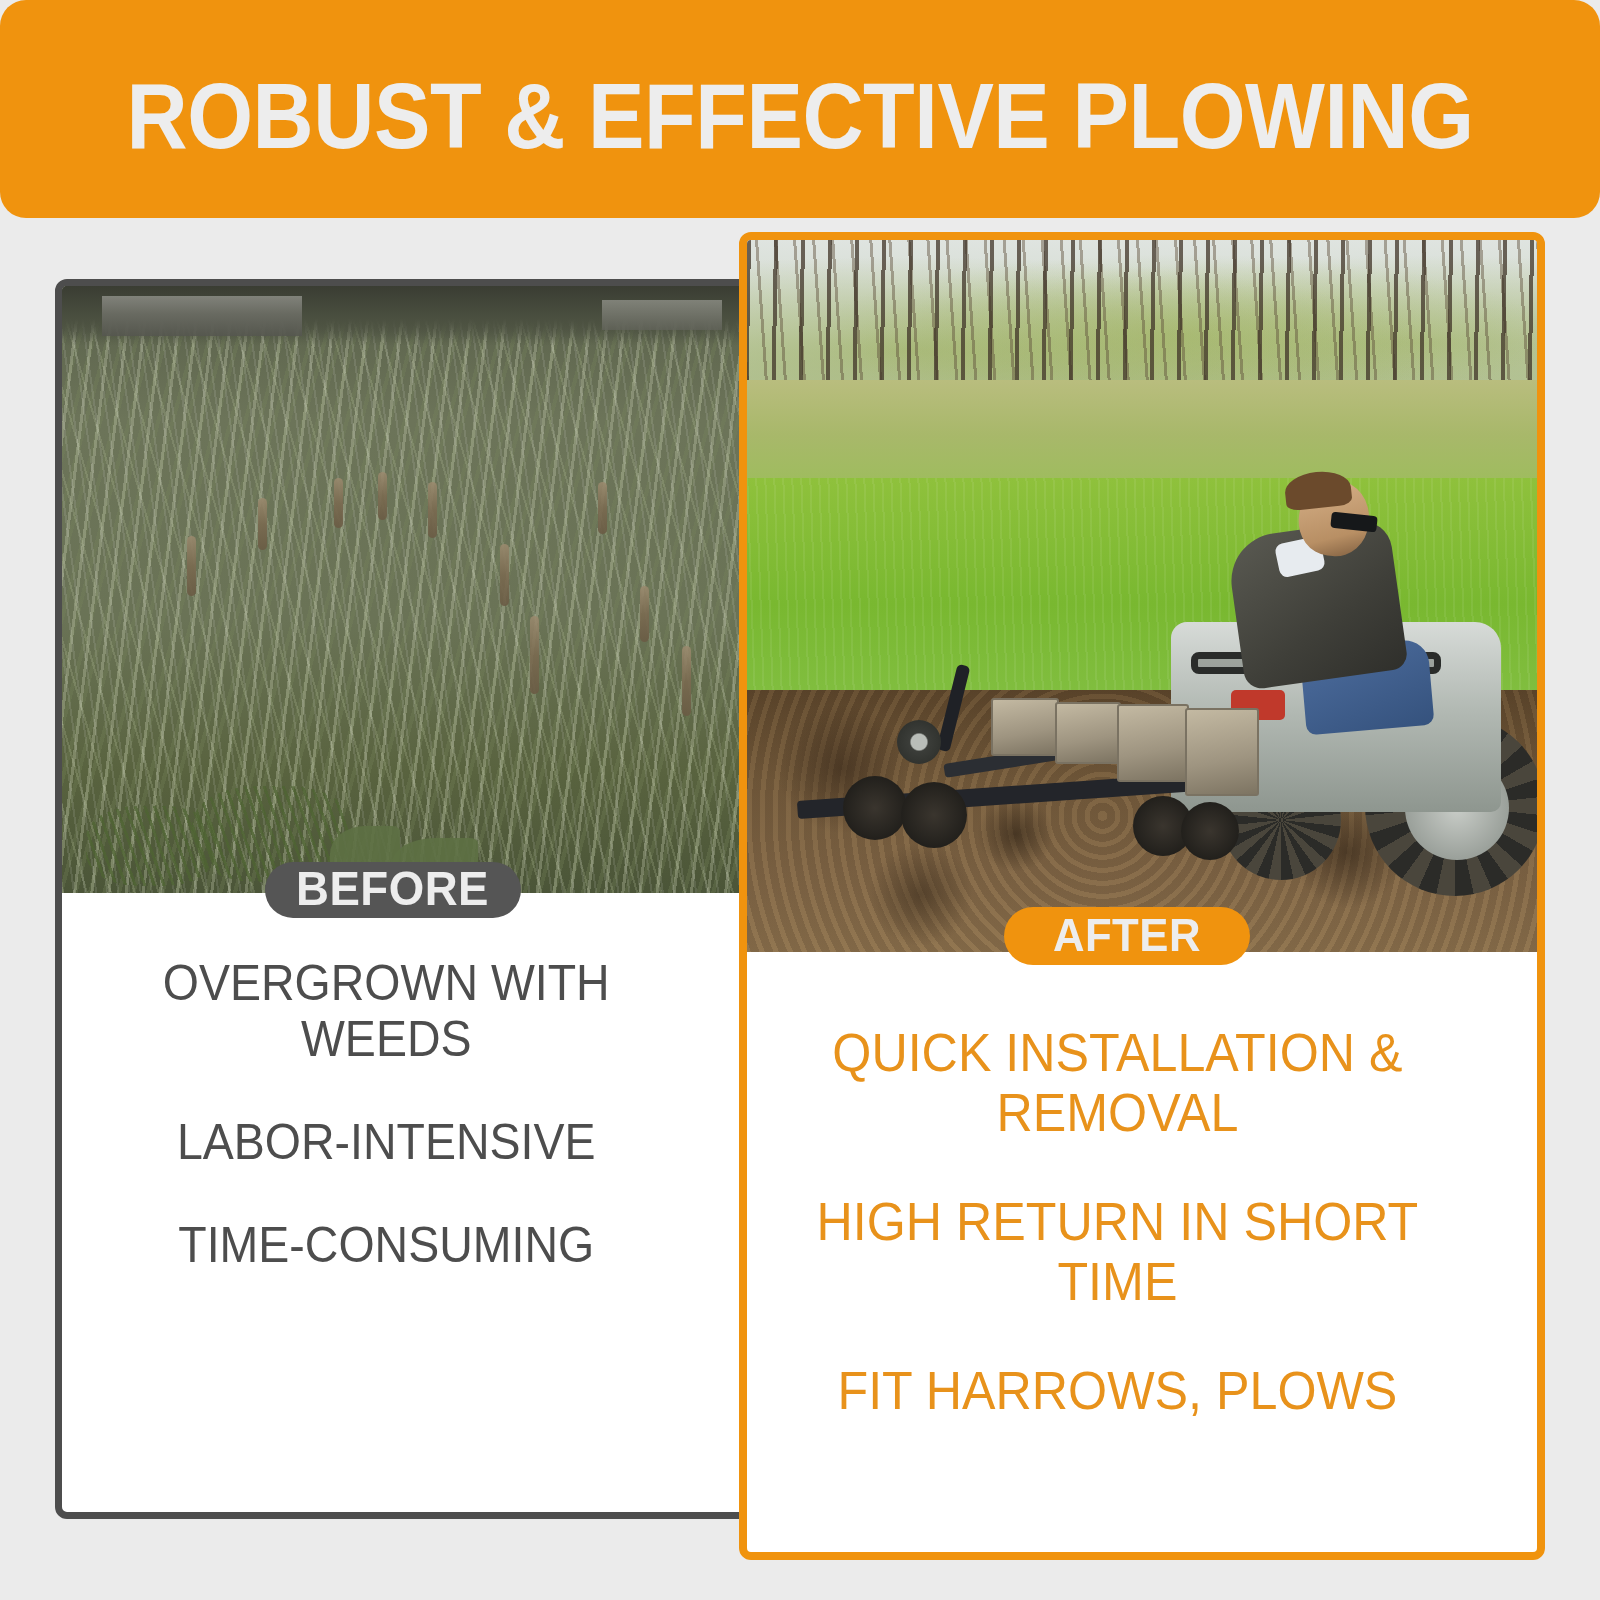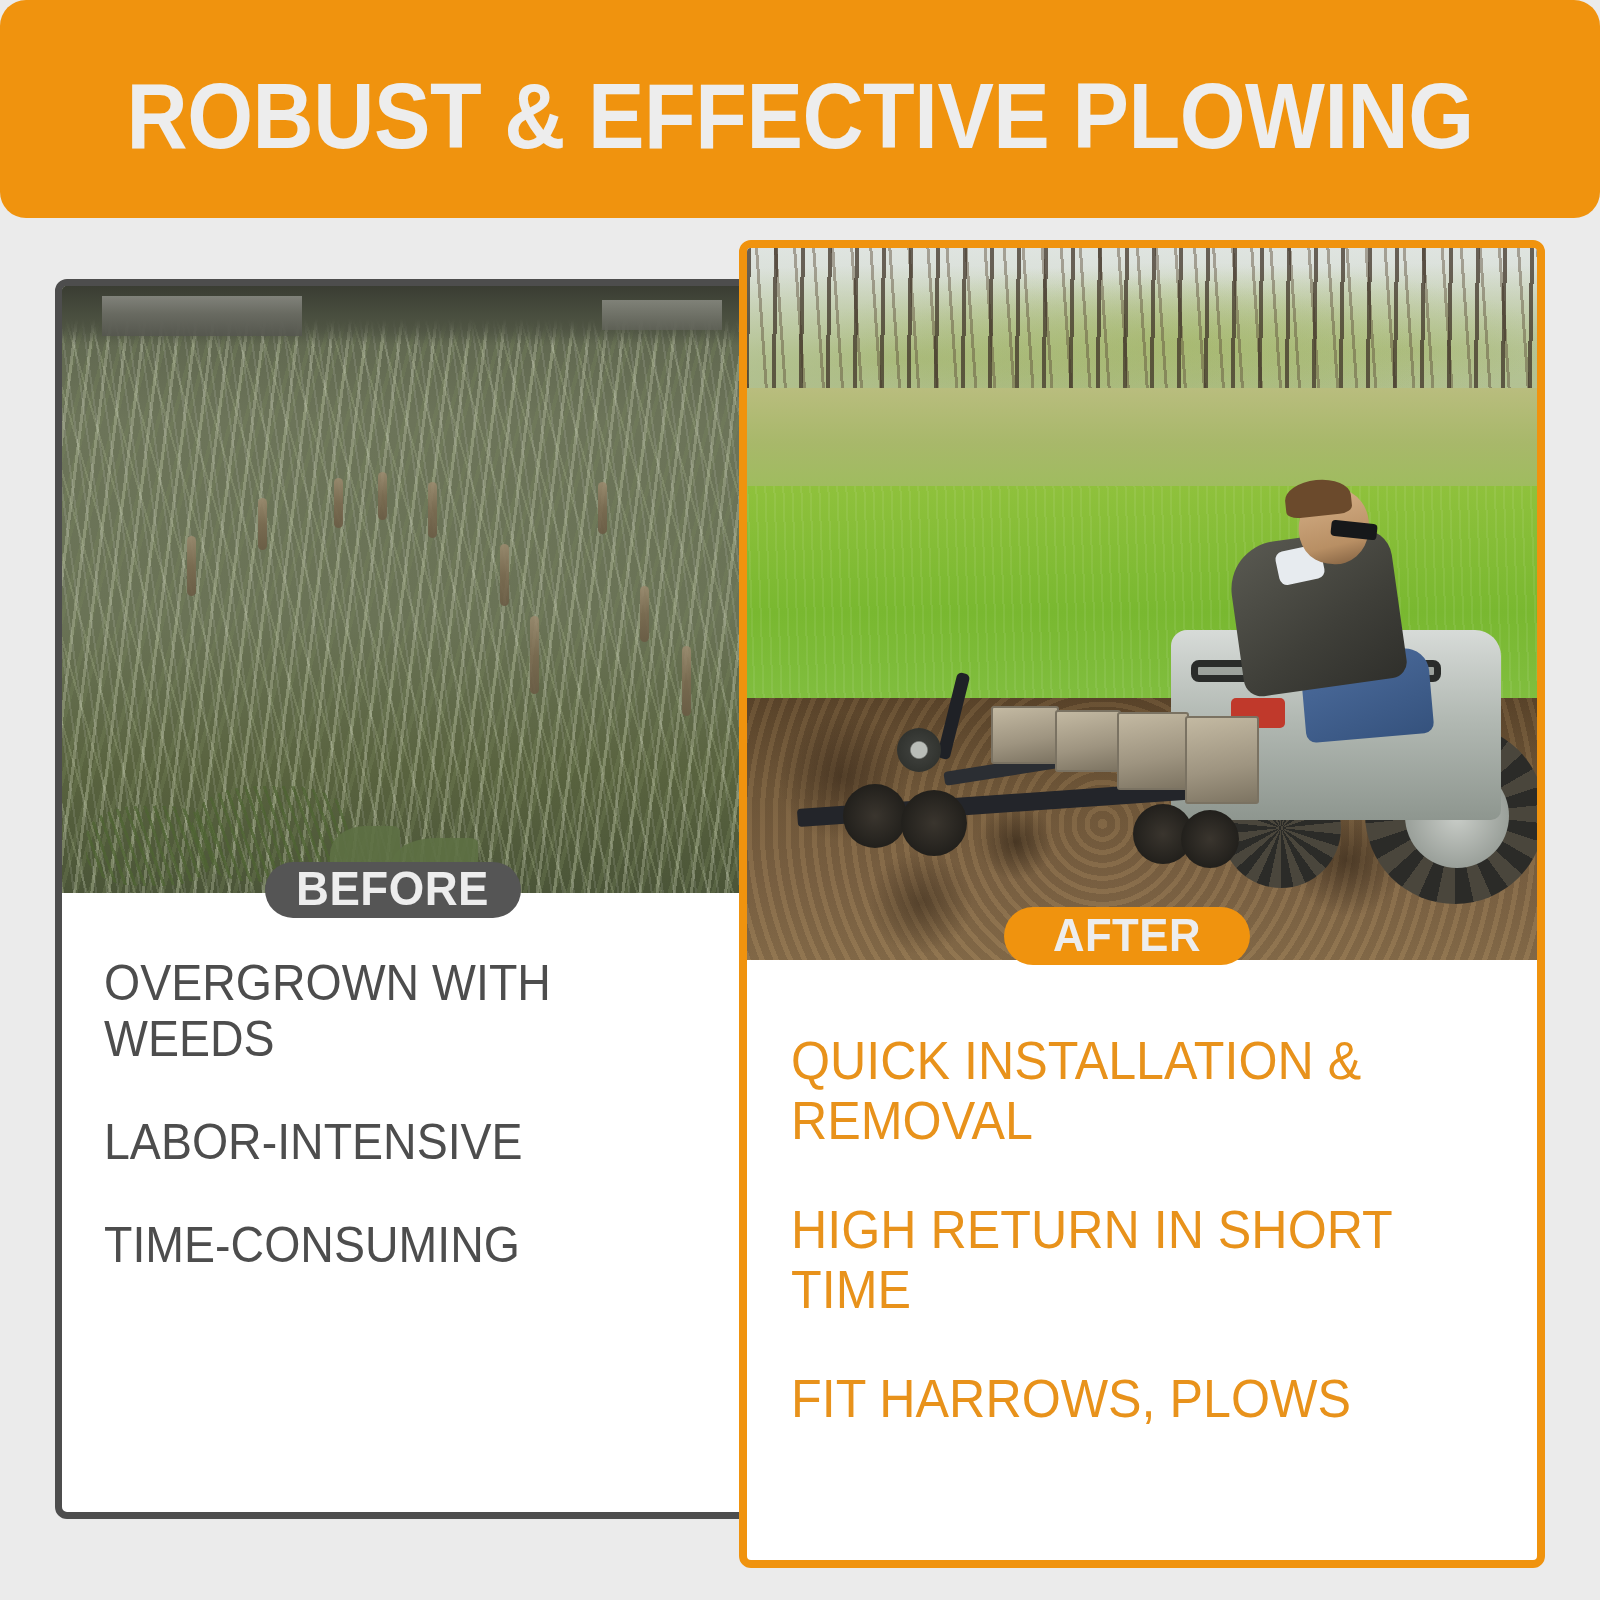--- a/index.html
+++ b/index.html
@@ -38,34 +38,35 @@
     line-height: 1;
     padding-top: 14px;
   }
 
   
   .card {
     position: absolute;
     background: #ffffff;
     border-radius: 12px;
     overflow: hidden;
+    text-align: center;
   }
 
   .card-before {
     left: 55px;
     top: 279px;
     width: 705px;
     height: 1240px;
     border: 7px solid #4d4d4d;
     z-index: 1;
   }
 
   .card-after {
     left: 739px;
-    top: 240px;
+    top: 232px;
     width: 806px;
     height: 1328px;
     border: 8px solid #f0930e;
     z-index: 2;
   }
 
   
   .photo {
     position: relative;
     width: 100%;

